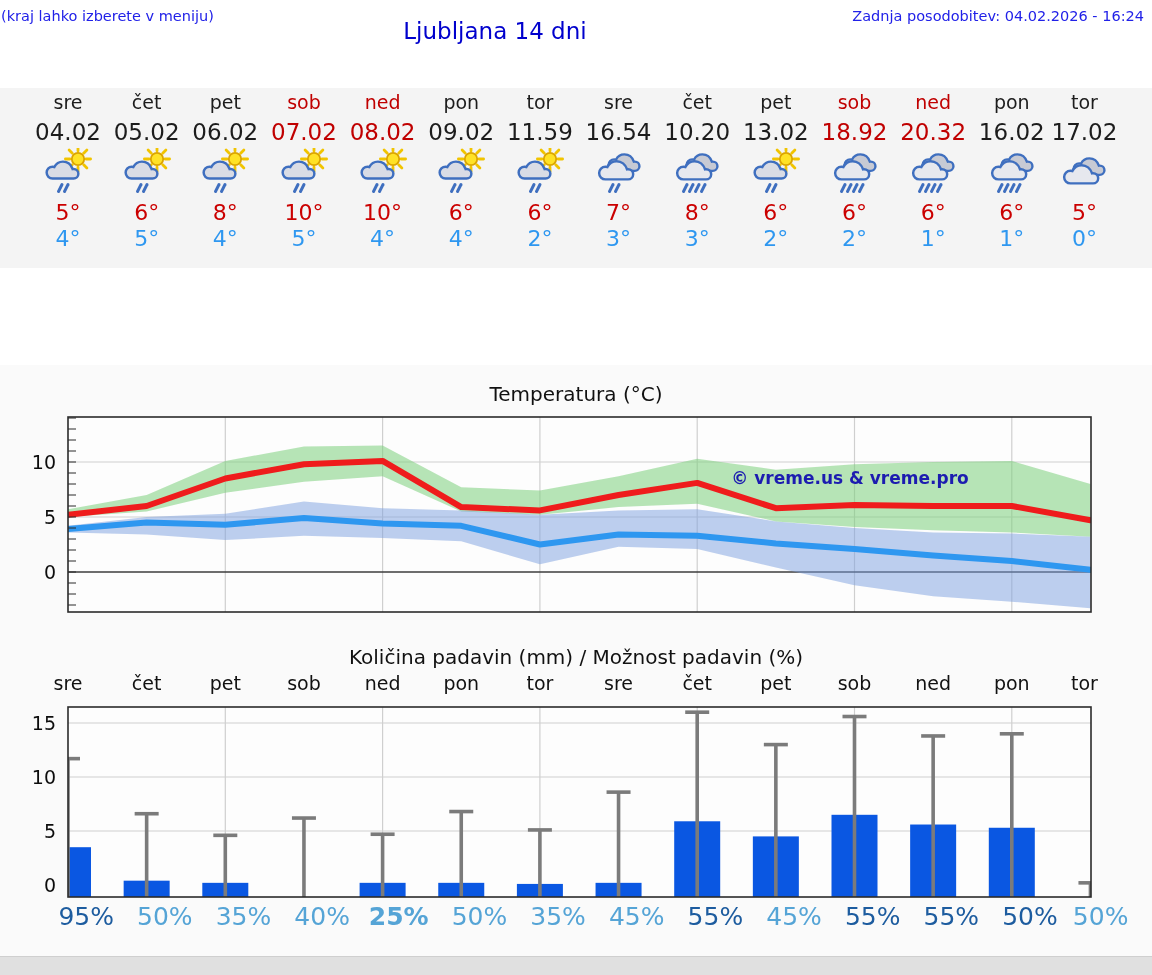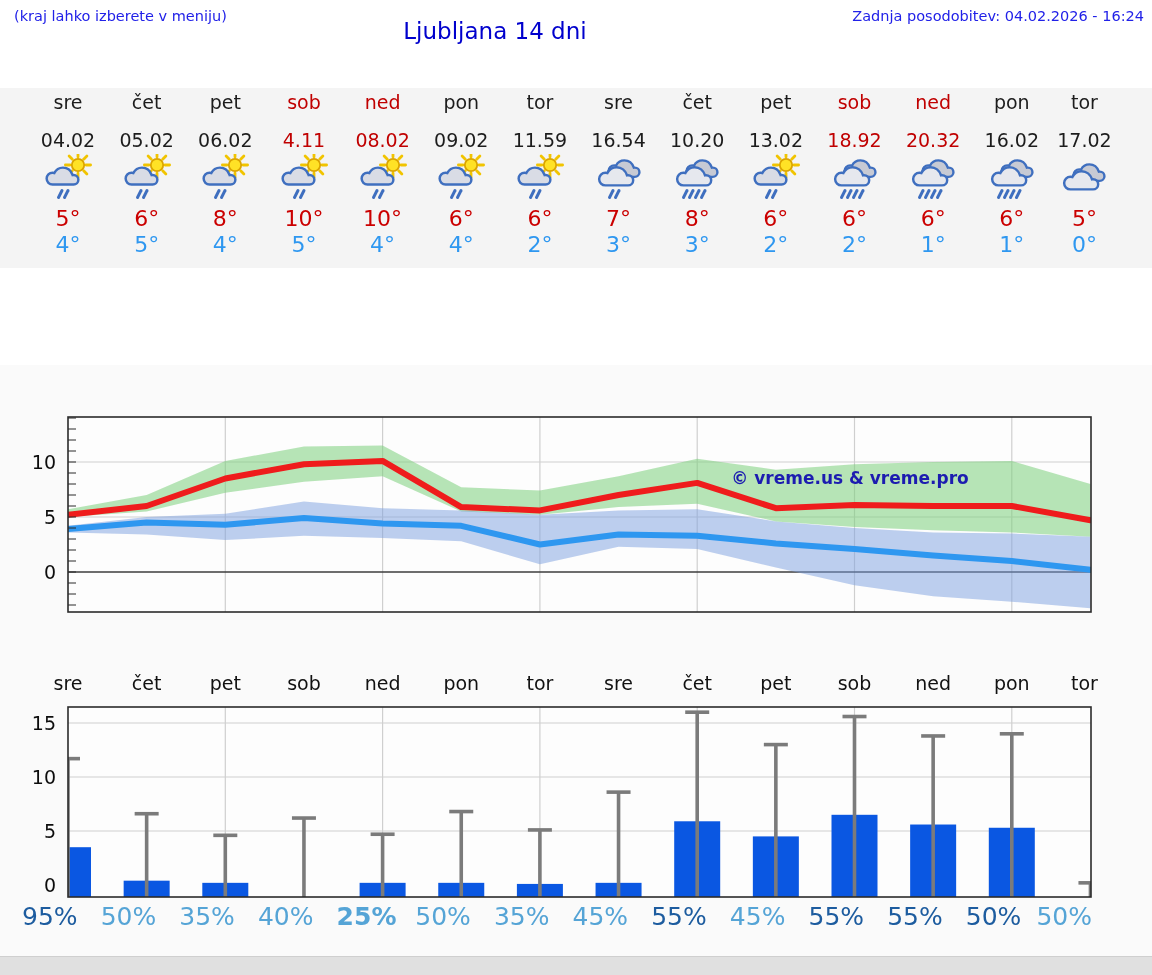--- a/index.html
+++ b/index.html
@@ -1,41 +1,41 @@
 <!DOCTYPE html>
 <html><head>
 <meta charset="utf-8">
 <style>
   html,body{margin:0;padding:0;background:#ffffff;}
   body{font-family:"DejaVu Sans","Liberation Sans",sans-serif;}
   .page{position:relative;width:1152px;height:975px;background:#ffffff;overflow:hidden;}
   
-  .hdr-link{position:absolute;left:14px;top:8px;font-size:14.5px;color:#2121e8;text-decoration:none;}
+  .hdr-link{position:absolute;left:1px;top:8px;font-size:14.5px;color:#2121e8;text-decoration:none;}
   .hdr-title{position:absolute;left:0;top:18px;width:990px;text-align:center;font-size:23px;color:#0000cd;}
   .hdr-update{position:absolute;right:8px;top:8px;font-size:14.5px;color:#2121e8;}
   
   .strip{position:absolute;left:0;top:88px;width:1152px;height:180px;background:#f4f4f4;}
   .day-col{position:absolute;top:0;height:180px;text-align:center;}
   .d-name{font-size:19px;color:#1c1c1c;margin-top:3px;}
-  .d-date{font-size:19px;color:#1c1c1c;margin-top:16px;}
+  .d-date{font-size:23px;color:#1c1c1c;margin-top:6px;}
   .d-name.weekend,.d-date.weekend{color:#c00000;}
   .d-icon{margin-top:3px;height:50px;}
   .d-hi{font-size:22px;color:#cb0000;margin-top:2px;}
   .d-lo{font-size:22px;color:#2e97f0;margin-top:1px;}
   
   .charts-bg{position:absolute;left:0;top:365px;width:1152px;height:610px;background:#fafafa;}
   .chart-title{position:absolute;left:0;width:1152px;text-align:center;font-size:20px;color:#111;}
   #temp-title{top:382px;}
   #precip-title{top:645px;}
   #temp-svg{position:absolute;left:0;top:410px;}
   #precip-svg{position:absolute;left:0;top:703px;}
   .precip-days{position:absolute;left:0;top:672px;width:1152px;height:26px;}
   .precip-days span{position:absolute;width:80px;text-align:center;font-size:19px;color:#111;}
   .precip-pcts{position:absolute;left:0;top:902px;width:1152px;height:34px;}
-  .precip-pcts span{position:absolute;width:92px;text-align:left;font-size:25px;}
+  .precip-pcts span{position:absolute;width:92px;text-align:right;font-size:25px;}
   .pct-dark{color:#1d5c9f;}
   .pct-light{color:#55a4d6;}
   .footer-band{position:absolute;left:0;top:956px;width:1152px;height:19px;background:#e0e0e0;border-top:1px solid #cfcfcf;}
 </style>
 </head>
 <body>
 
 <div class="page">
 
   <a class="hdr-link" href="#">(kraj lahko izberete v meniju)</a>
@@ -110,21 +110,21 @@
             <g>
               <line x1="20" y1="36.5" x2="16.5" y2="43.5" stroke="#3f6fbf" stroke-width="3" stroke-linecap="round"></line>
               <line x1="26" y1="36.5" x2="22.5" y2="43.5" stroke="#3f6fbf" stroke-width="3" stroke-linecap="round"></line>
             </g>
           </svg></div>
         <div class="d-hi">8°</div>
         <div class="d-lo">4°</div>
       </div>
       <div class="day-col" style="left: 262.95px; width: 82px;">
         <div class="d-name weekend">sob</div>
-        <div class="d-date weekend">4.11</div>
+        <div class="d-date weekend">07.02</div>
         <div class="d-icon"><svg width="52" height="47" viewBox="0 0 52 47">
             <g>
               <line x1="44.0" y1="11.0" x2="48.6" y2="11.0" stroke="#f1c400" stroke-width="2.8" stroke-linecap="round"></line>
               <line x1="41.7" y1="16.7" x2="44.9" y2="19.9" stroke="#f1c400" stroke-width="2.8" stroke-linecap="round"></line>
               <line x1="36.0" y1="19.0" x2="36.0" y2="23.6" stroke="#f1c400" stroke-width="2.8" stroke-linecap="round"></line>
               <line x1="30.3" y1="16.7" x2="27.1" y2="19.9" stroke="#f1c400" stroke-width="2.8" stroke-linecap="round"></line>
               <line x1="28.0" y1="11.0" x2="23.4" y2="11.0" stroke="#f1c400" stroke-width="2.8" stroke-linecap="round"></line>
               <line x1="30.3" y1="5.3" x2="27.1" y2="2.1" stroke="#f1c400" stroke-width="2.8" stroke-linecap="round"></line>
               <line x1="36.0" y1="3.0" x2="36.0" y2="-1.6" stroke="#f1c400" stroke-width="2.8" stroke-linecap="round"></line>
               <line x1="41.7" y1="5.3" x2="44.9" y2="2.1" stroke="#f1c400" stroke-width="2.8" stroke-linecap="round"></line>
@@ -320,20 +320,21 @@
             <path d="M41 19.5 C40.6 19.5 40.2 19.5 39.8 19.6 C38 14.3 33.4 10.5 28 10.5 C23.4 10.5 19.4 13.2 17.5 17.1 C16.8 16.9 16.1 16.7 15.3 16.7 C11.3 16.7 8.1 19.9 8.1 23.9 C8.1 27.9 11.3 31.1 15.3 31.1 L41 31.1 C44.2 31.1 46.8 28.5 46.8 25.3 C46.8 22.1 44.2 19.5 41 19.5 Z" transform="translate(9,2) scale(0.80)" fill="#c7cad4" stroke="#3f6fbf" stroke-width="3"></path>
             <path d="M41 19.5 C40.6 19.5 40.2 19.5 39.8 19.6 C38 14.3 33.4 10.5 28 10.5 C23.4 10.5 19.4 13.2 17.5 17.1 C16.8 16.9 16.1 16.7 15.3 16.7 C11.3 16.7 8.1 19.9 8.1 23.9 C8.1 27.9 11.3 31.1 15.3 31.1 L41 31.1 C44.2 31.1 46.8 28.5 46.8 25.3 C46.8 22.1 44.2 19.5 41 19.5 Z" transform="translate(-1,8) scale(0.88)" fill="#e6e8ee" stroke="#3f6fbf" stroke-width="2.8"></path>
           </svg></div>
         <div class="d-hi">5°</div>
         <div class="d-lo">0°</div>
       </div>
     </div>
 
   <div class="charts-bg"></div>
 
+  <div class="chart-title" id="temp-title">Temperatura (°C)</div>
   <svg id="temp-svg" width="1152" height="210" viewBox="0 0 1152 210">
       <defs>
         <clipPath id="tclip">
           <rect x="68" y="7" width="1023" height="195"></rect>
         </clipPath>
       </defs>
       <rect x="68" y="7" width="1023" height="195" fill="#fdfdfd"></rect>
       <line x1="225.3" y1="7" x2="225.3" y2="202" stroke="#cfcfcf" stroke-width="1.2"></line>
       <line x1="382.6" y1="7" x2="382.6" y2="202" stroke="#cfcfcf" stroke-width="1.2"></line>
       <line x1="539.9000000000001" y1="7" x2="539.9000000000001" y2="202" stroke="#cfcfcf" stroke-width="1.2"></line>
@@ -367,20 +368,21 @@
       <line x1="68" y1="30" x2="76" y2="30" stroke="#2b2b2b" stroke-width="1"></line>
       <line x1="68" y1="19" x2="76" y2="19" stroke="#2b2b2b" stroke-width="1"></line>
       <line x1="68" y1="8" x2="76" y2="8" stroke="#2b2b2b" stroke-width="1"></line>
       <rect x="68" y="7" width="1023" height="195" fill="none" stroke="#2b2b2b" stroke-width="1.6"></rect>
       <text x="56" y="169" text-anchor="end" font-size="19" fill="#0c0c0c">0</text>
       <text x="56" y="114" text-anchor="end" font-size="19" fill="#0c0c0c">5</text>
       <text x="56" y="59" text-anchor="end" font-size="19" fill="#0c0c0c">10</text>
       <text x="850" y="74" text-anchor="middle" font-size="17" font-weight="bold" fill="#1c1cb0">© vreme.us &amp; vreme.pro</text>
     </svg>
 
+  <div class="chart-title" id="precip-title">Količina padavin (mm) / Možnost padavin (%)</div>
   <div class="precip-days" id="precip-days">
       <span style="left: 28px;">sre</span>
       <span style="left: 106.65px;">čet</span>
       <span style="left: 185.3px;">pet</span>
       <span style="left: 263.95px;">sob</span>
       <span style="left: 342.6px;">ned</span>
       <span style="left: 421.25px;">pon</span>
       <span style="left: 499.9px;">tor</span>
       <span style="left: 578.55px;">sre</span>
       <span style="left: 657.2px;">čet</span>

